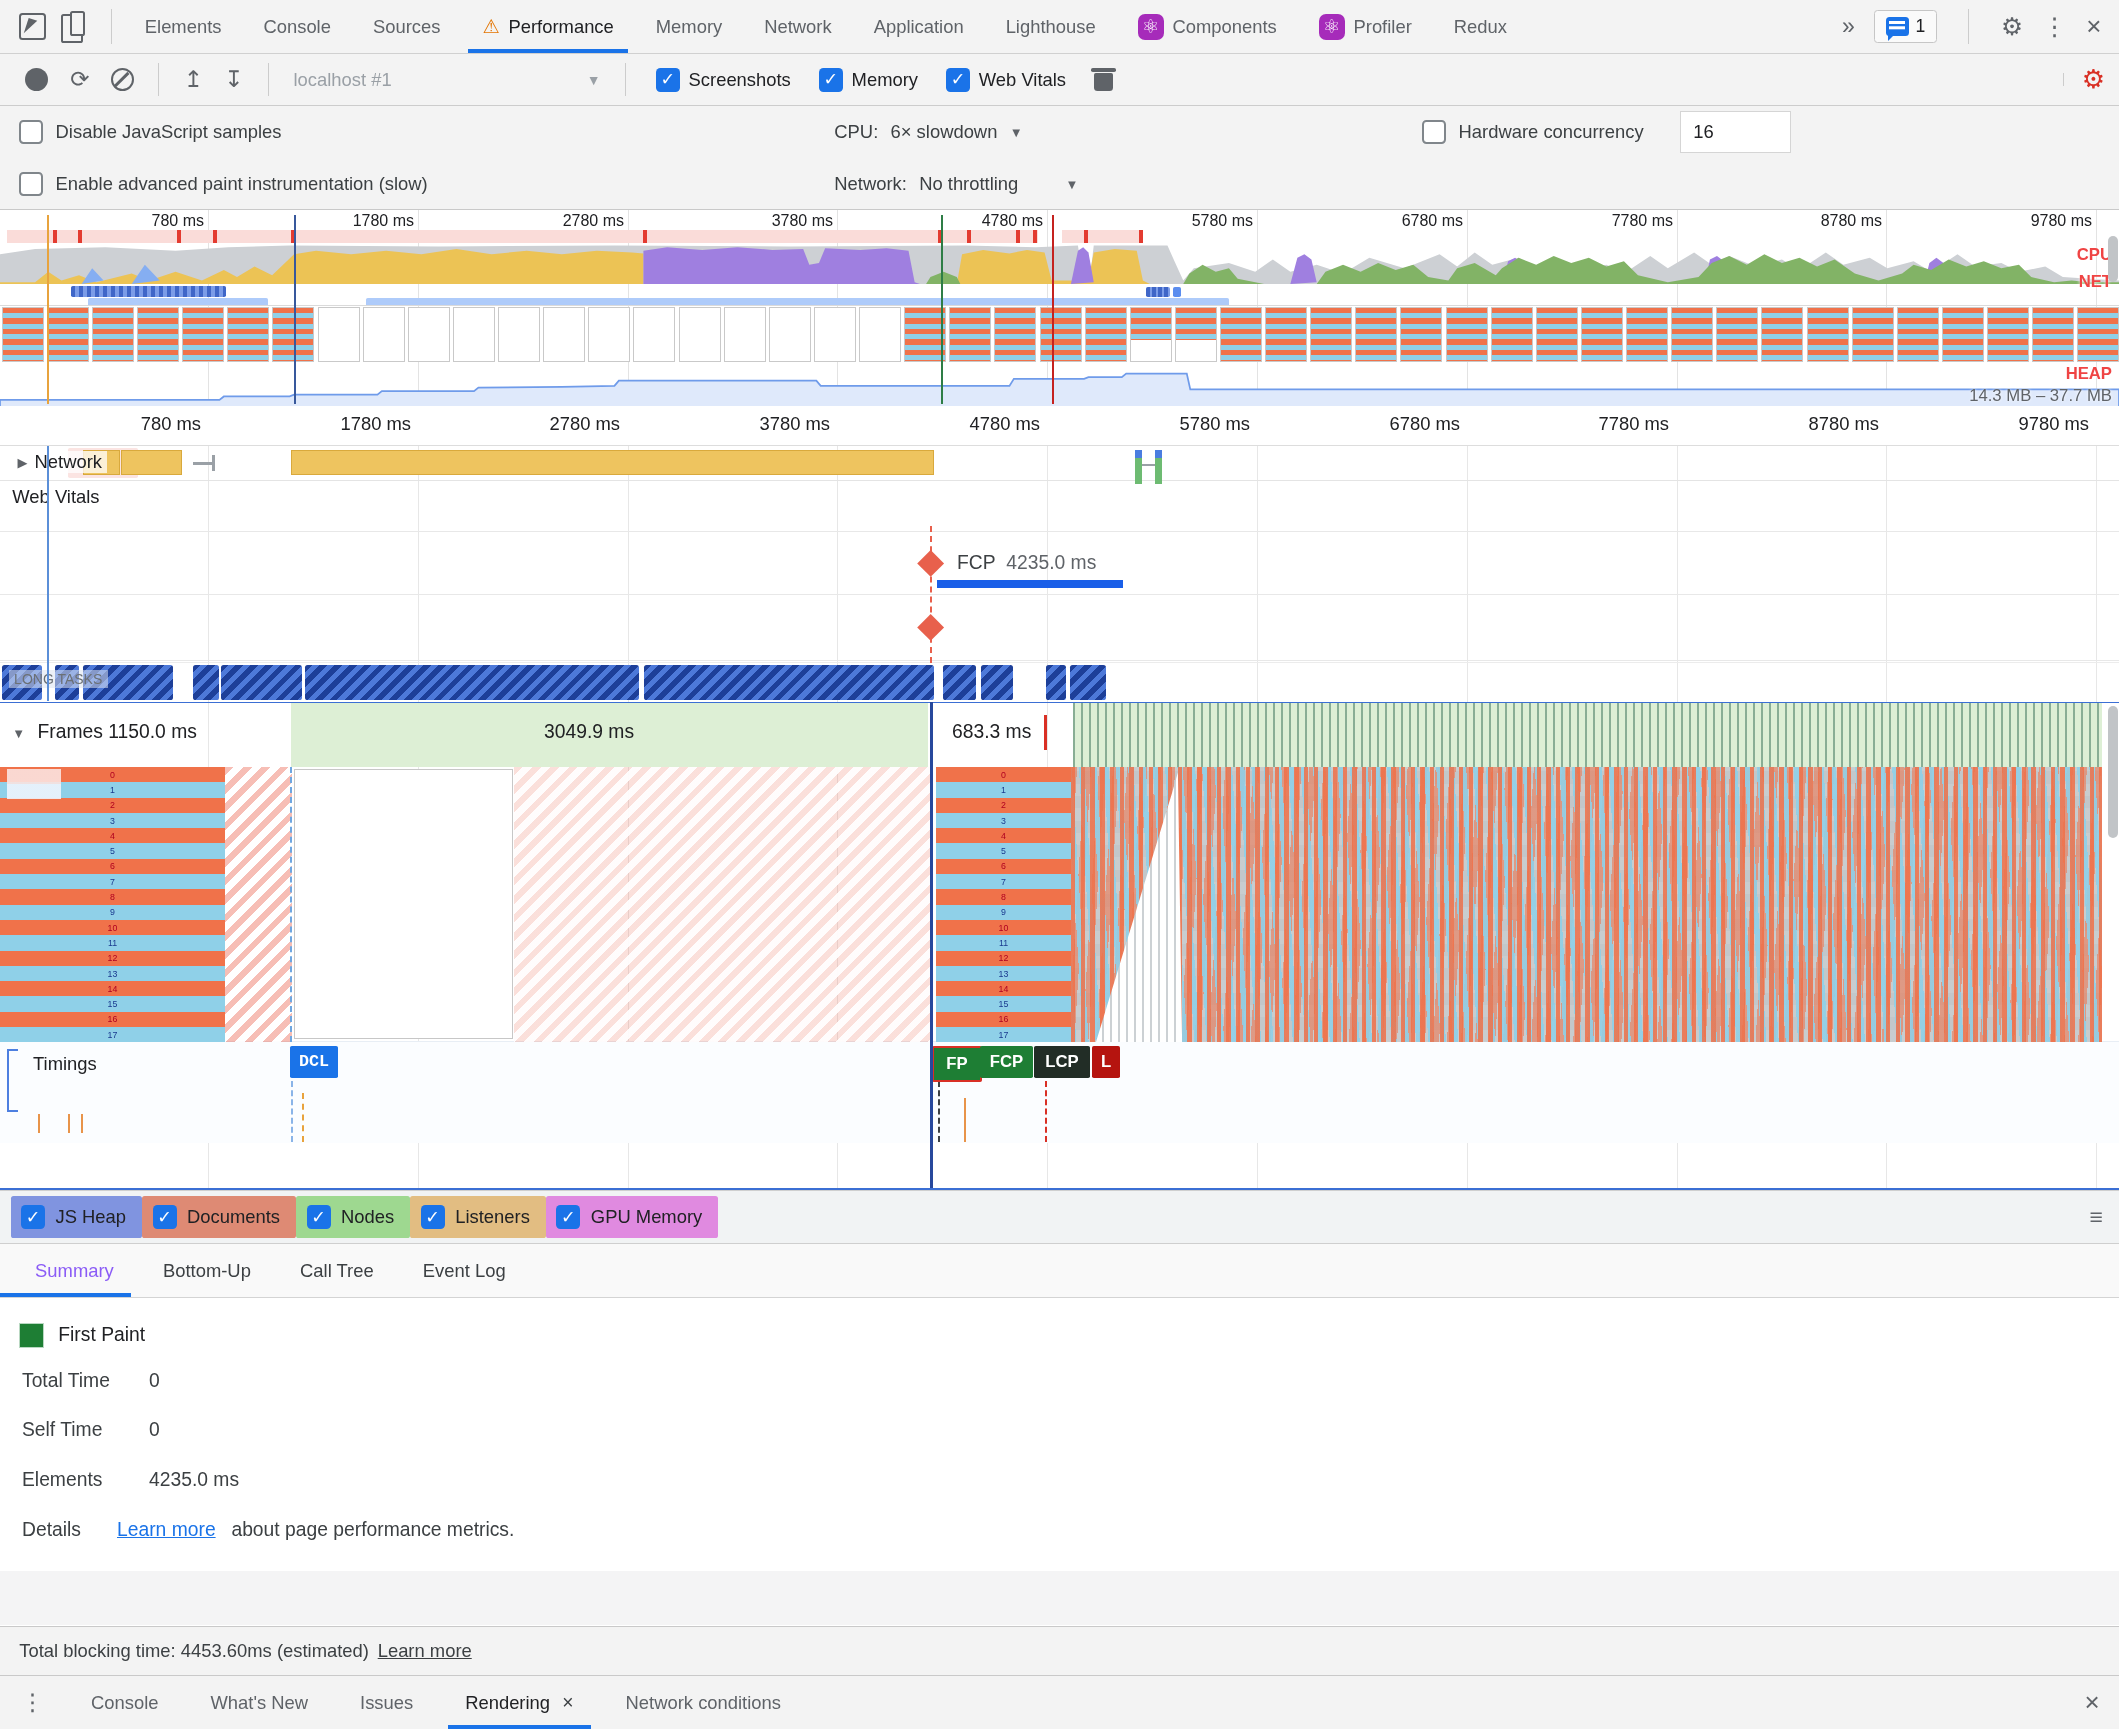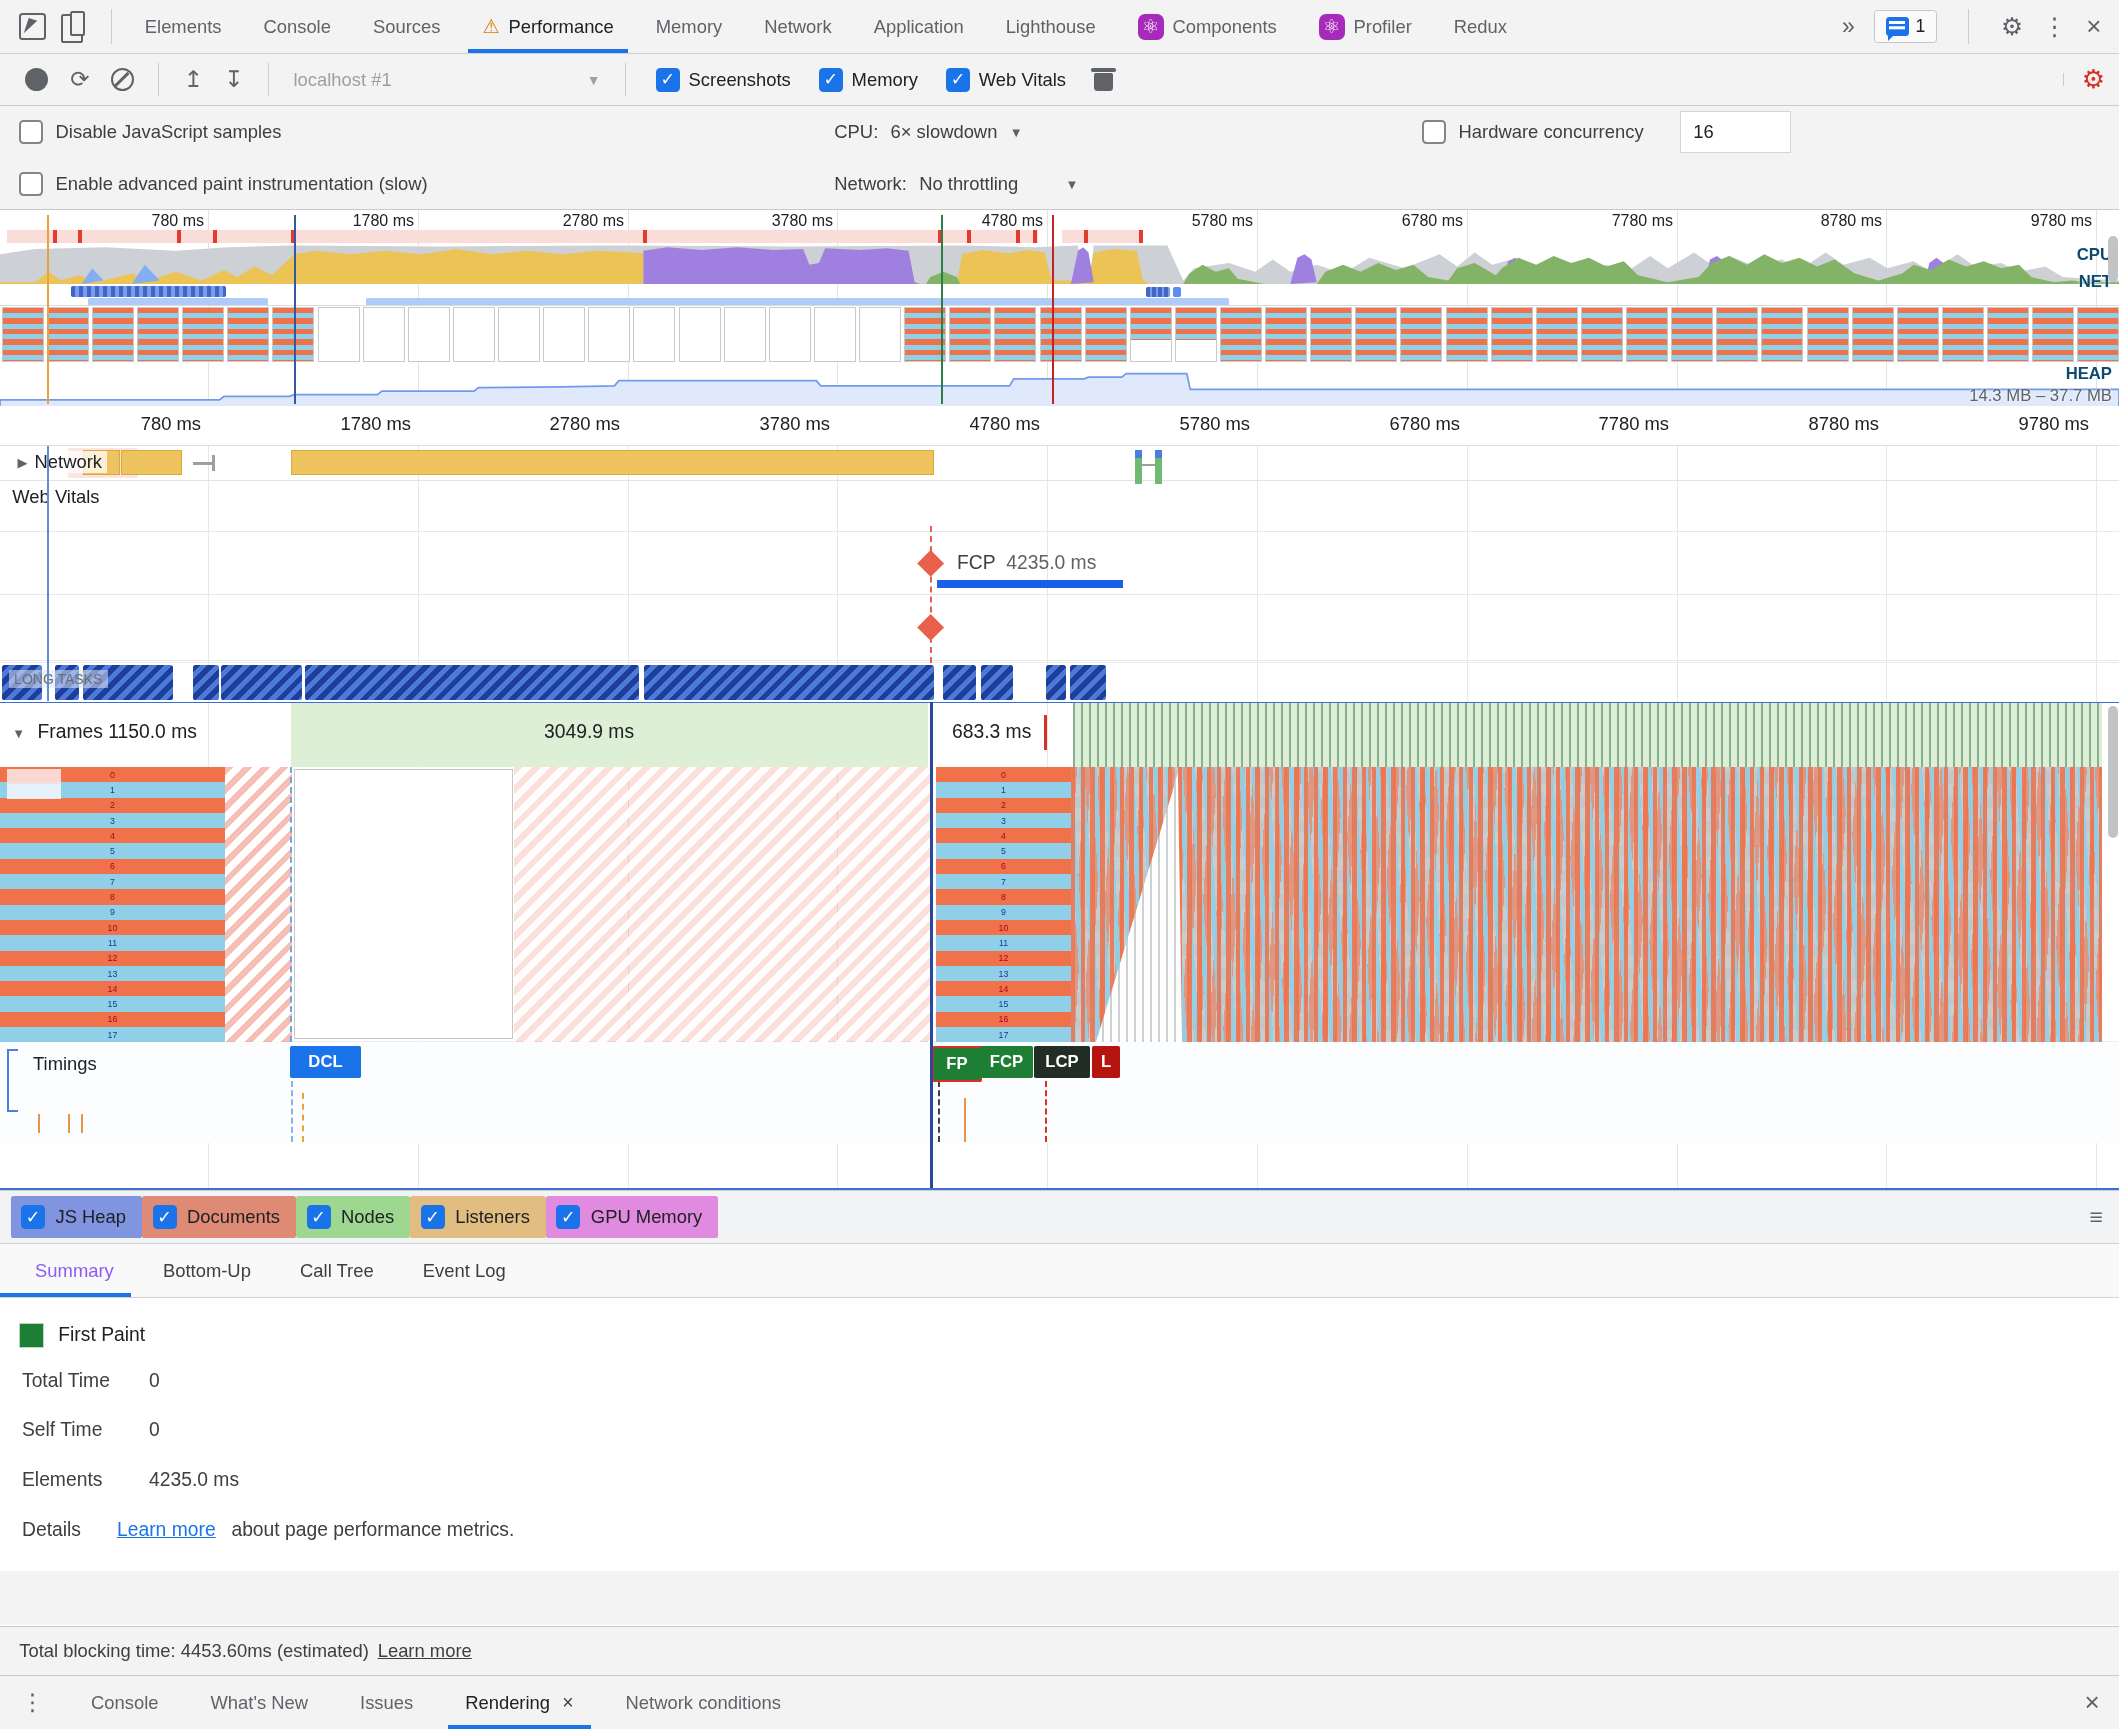--- a/index.html
+++ b/index.html
@@ -63,21 +63,21 @@
   .set-item{display:flex;align-items:center;gap:12.3px;margin-left:19.3px;}
   .sel{display:flex;align-items:center;gap:12.3px;color:#3c4043;}
   .sel .car{font-size:13px;color:#5f6368;}
   .abs{position:absolute;}
   .hw-input{width:97px;height:40px;background:#fff;border:0.9px solid #d5d5d5;display:flex;align-items:center;padding-left:12.3px;font-size:18.4px;color:#202124;}
 
   
   #overview{top:210px;height:197px;background:#fff;border-bottom:0.9px solid #b9b9b9;overflow:hidden;}
   .ov-grid{position:absolute;top:0;bottom:0;width:0.9px;background:#e3e3e3;}
   .ov-label{position:absolute;top:1.8px;width:132px;text-align:right;font-size:16px;color:#202124;}
-  .ov-right-lab{position:absolute;right:7px;font-size:16.7px;font-weight:bold;color:#0c4a6e;text-shadow:0 0 3.5px #fff;}
+  .ov-right-lab{position:absolute;right:7px;font-size:16.7px;font-weight:bold;color:#ef4444;text-shadow:0 0 3.5px #fff;}
   .pinkseg{position:absolute;top:20px;height:13px;background:#fadcd9;}
   .pinkmark{position:absolute;top:20px;height:13px;width:4.4px;background:#e33b30;}
   .ovline{position:absolute;top:5.3px;bottom:1.8px;width:2.2px;}
   .net-bar{position:absolute;border-radius:1.8px;}
   .thumb{position:absolute;top:97px;height:55px;border:0.9px solid #c9c9c9;box-sizing:border-box;}
   .thumb.striped{background:repeating-linear-gradient(180deg,#f0724a 0 5.3px,#8fd0e8 5.3px 10.5px);}
   .thumb.white{background:#fff;}
   .thumb.half{background:linear-gradient(180deg,rgba(255,255,255,0) 0 60%,#fff 60% 100%),
       repeating-linear-gradient(180deg,#f0724a 0 5.3px,#8fd0e8 5.3px 10.5px);}
 
@@ -577,21 +577,21 @@
         <div class="wedge" style="left:1096px;width:105px;"></div>
         <div class="dash-blue" style="left:290px;top:0;height:275px;"></div>
         <div style="position:absolute;left:7px;top:1.8px;width:54px;height:30px;background:linear-gradient(180deg,#fbe3e0 0 50%,#eef4fd 50% 100%);opacity:.9;z-index:3;"></div>
       </div>
     </div>
 
     <div id="timings">
       <div class="tim-bracket"></div>
       <span class="track-label" style="position:absolute;left:33px;top:10.5px;">Timings</span>
       <div id="timing-badges">
-          <div class="badge" style="left: 290px; width: 71px; background: rgb(26, 115, 232);">DCL</div>
+          <div class="badge" style="left: 290px; width: 48px; background: rgb(26, 115, 232); font-family: Liberation Mono, monospace;">DCL</div>
           <div class="badge" style="left: 932px; width: 46px; background: rgb(30, 126, 52); border: 2.6px solid rgb(217, 48, 37);">FP</div>
           <div class="badge" style="left: 980px; width: 53px; background: rgb(30, 126, 52);">FCP</div>
           <div class="badge" style="left: 1034px; width: 56px; background: rgb(34, 45, 38);">LCP</div>
           <div class="badge" style="left: 1092px; width: 28px; background: rgb(181, 20, 15);">L</div>
         </div>
       <div class="vdash" style="left:291px;top:39px;height:61px;border-left:2.6px dashed #8ab4e8;"></div>
       <div class="vdash" style="left:302px;top:51px;height:49px;border-left:2.6px dashed #e8a33d;"></div>
       <div class="vdash" style="left:938px;top:39px;height:61px;border-left:2.6px dashed #3c4043;"></div>
       <div class="tick-orange" style="left:964px;top:56px;height:44px;"></div>
       <div class="vdash" style="left:1045px;top:39px;height:61px;border-left:2.6px dashed #d93025;"></div>

